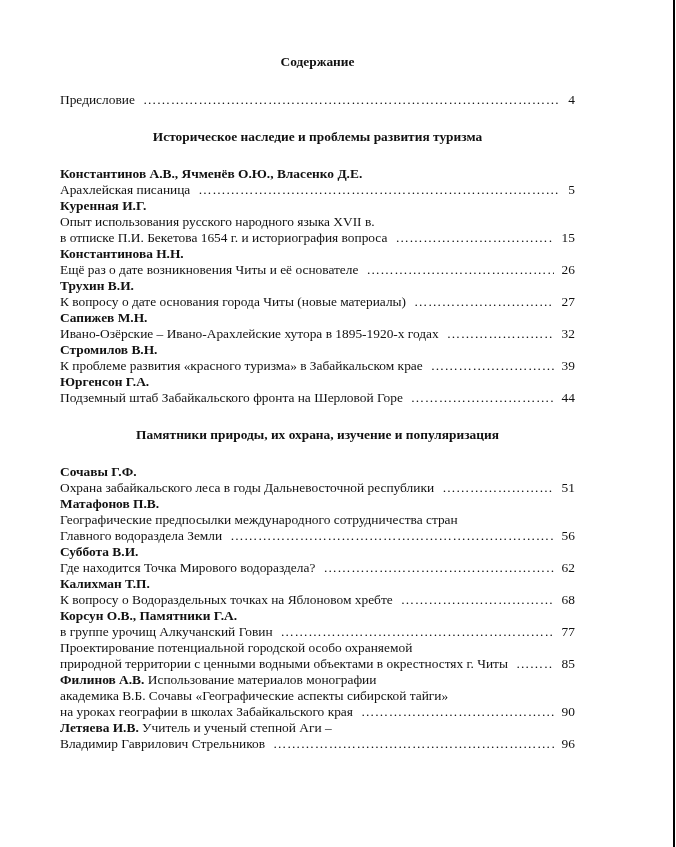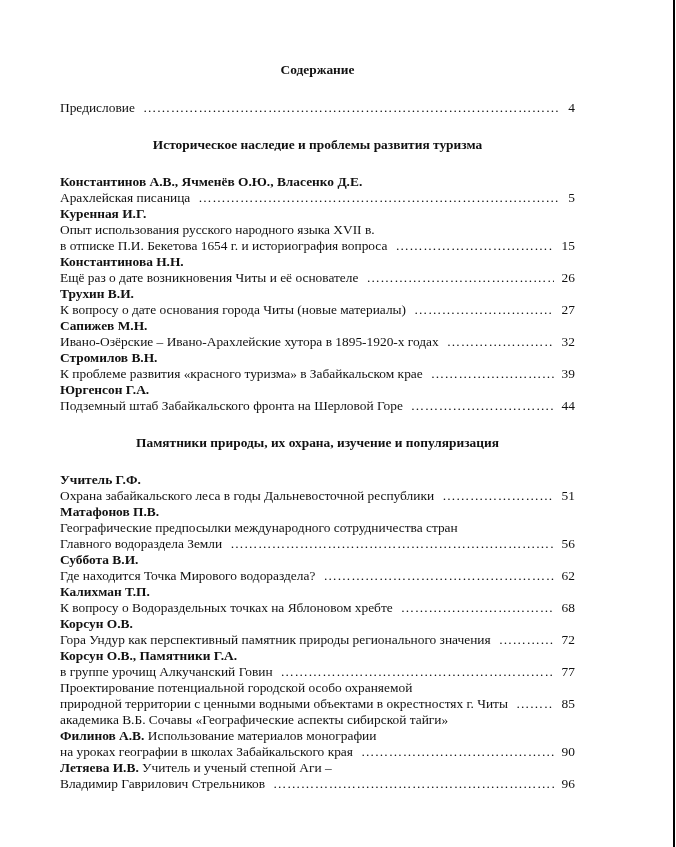--- a/index.html
+++ b/index.html
@@ -1,21 +1,21 @@
 <!DOCTYPE html>
 <html><head>
   <meta charset="utf-8">
   <style>
     html, body { margin: 0; padding: 0; background: #ffffff; }
     body {
       width: 676px; height: 847px; position: relative; overflow: hidden;
       font-family: "Liberation Serif", serif; color: #111111;
     }
     .edge { position: absolute; top: 0; right: 1px; width: 2px; height: 847px; background: #000000; }
-    .page { position: absolute; left: 60px; top: 62px; width: 515px; font-size: 13.4px; line-height: 16px; }
+    .page { position: absolute; left: 60px; top: 54px; width: 515px; font-size: 13.4px; line-height: 16px; }
     .title { text-align: center; font-weight: bold; margin-left: 0; height: 16px; }
     .section { text-align: center; font-weight: bold; height: 16px; }
     .line { display: flex; align-items: baseline; height: 16px; white-space: nowrap; gap: 7px; }
     .line .txt { flex: 0 0 auto; }
     .line .dots { flex: 1 1 auto; overflow: hidden; margin: 0 1px; letter-spacing: 0.5px; }
     .line .dots::before { content: "…………………………………………………………………………………………………………………………………………………………………………"; }
     .line .pg { flex: 0 0 auto; }
     .author { font-weight: bold; height: 16px; white-space: nowrap; }
     .plain { height: 16px; white-space: nowrap; }
     .mixed b { font-weight: bold; }
@@ -95,21 +95,21 @@
         <div class="line">
           <span class="txt">Подземный штаб Забайкальского фронта на Шерловой Горе</span>
           <span class="dots"></span>
           <span class="pg">44</span>
         </div>
       </div>
       <div class="gap-sec"></div>
       <div class="section">Памятники природы, их охрана, изучение и популяризация</div>
       <div class="gap-sec"></div>
       <div>
-        <div class="author">Учитель Г.Ф.</div>
+        <div class="author">Сочавы Г.Ф.</div>
         <div class="line">
           <span class="txt">Охрана забайкальского леса в годы Дальневосточной республики</span>
           <span class="dots"></span>
           <span class="pg">51</span>
         </div>
       </div>
       <div>
         <div class="author">Матафонов П.В.</div>
         <div class="plain">Географические предпосылки международного сотрудничества стран</div>
         <div class="line">
@@ -128,46 +128,38 @@
       </div>
       <div>
         <div class="author">Калихман Т.П.</div>
         <div class="line">
           <span class="txt">К вопросу о Водораздельных точках на Яблоновом хребте</span>
           <span class="dots"></span>
           <span class="pg">68</span>
         </div>
       </div>
       <div>
-        <div class="author">Корсун О.В.</div>
-        <div class="line">
-          <span class="txt">Гора Ундур как перспективный памятник природы регионального значения</span>
-          <span class="dots"></span>
-          <span class="pg">72</span>
-        </div>
-      </div>
-      <div>
         <div class="author">Корсун О.В., Памятники Г.А.</div>
         <div class="line">
           <span class="txt">в группе урочищ Алкучанский Говин</span>
           <span class="dots"></span>
           <span class="pg">77</span>
         </div>
       </div>
       <div>
         <div class="plain">Проектирование потенциальной городской особо охраняемой</div>
         <div class="line">
           <span class="txt">природной территории с ценными водными объектами в окрестностях г. Читы</span>
           <span class="dots"></span>
           <span class="pg">85</span>
         </div>
       </div>
       <div>
+        <div class="plain mixed"><b>Филинов А.В.</b> <span>Использование материалов монографии</span></div>
         <div class="plain">академика В.Б. Сочавы «Географические аспекты сибирской тайги»</div>
-        <div class="plain mixed"><b>Филинов А.В.</b> <span>Использование материалов монографии</span></div>
         <div class="line">
           <span class="txt">на уроках географии в школах Забайкальского края</span>
           <span class="dots"></span>
           <span class="pg">90</span>
         </div>
       </div>
       <div>
         <div class="plain mixed"><b>Летяева И.В.</b> <span>Учитель и ученый степной Аги –</span></div>
         <div class="line">
           <span class="txt">Владимир Гаврилович Стрельников</span>

